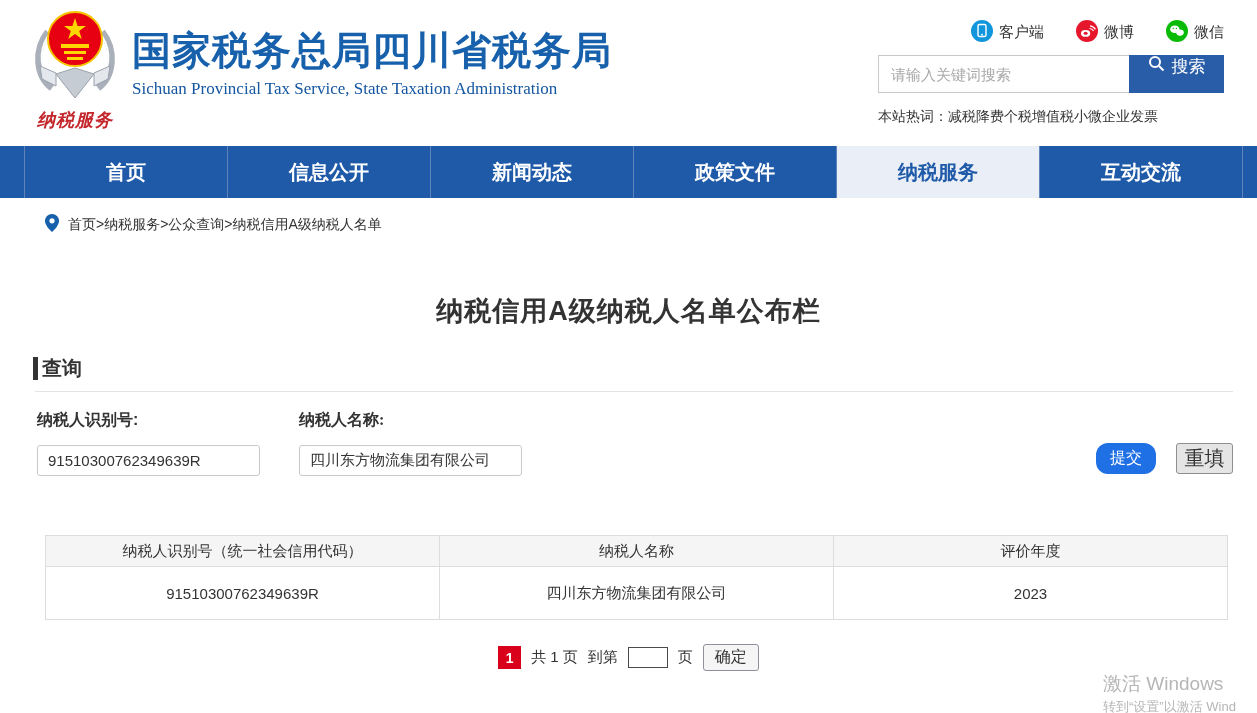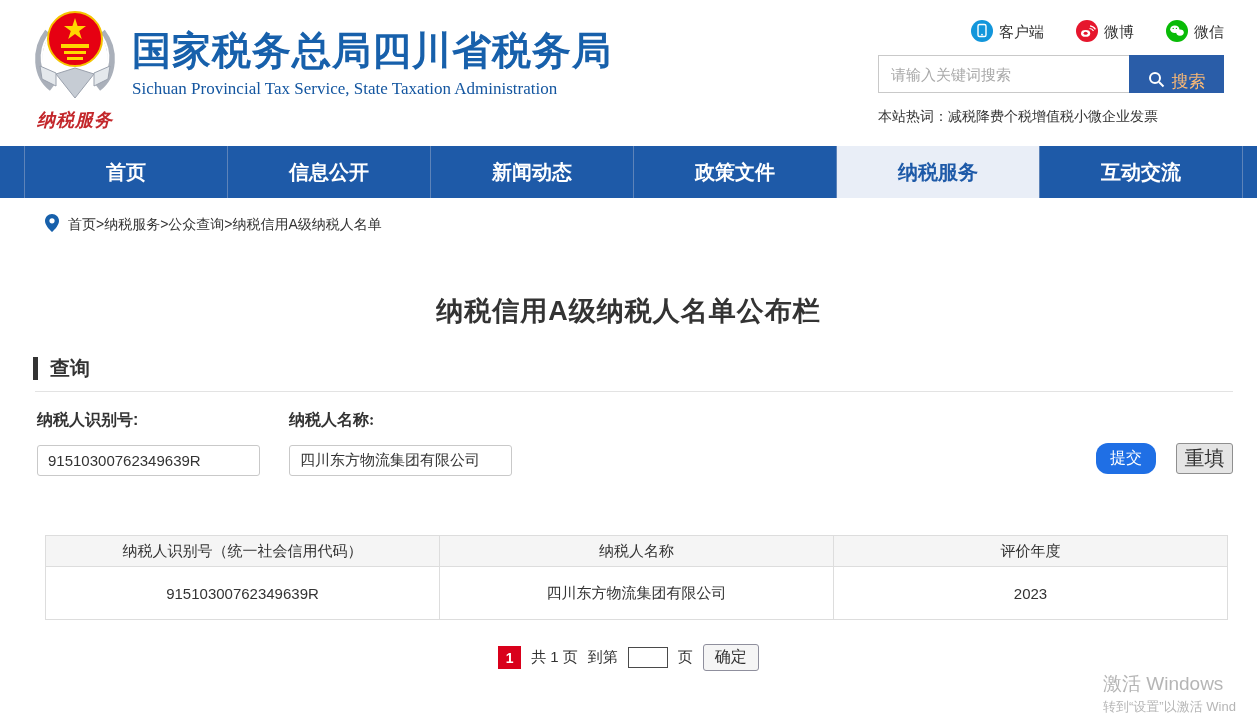--- a/index.html
+++ b/index.html
@@ -16,22 +16,22 @@
   .site-title h1 { font-size:39px; font-weight:bold; color:#1760ab; letter-spacing:1px; line-height:1.2; }
   .site-subtitle { margin-top:4px; font-family:"Liberation Serif","DejaVu Serif",serif;
     font-size:17px; color:#1456a0; }
   .quick-links { position:absolute; top:20px; right:33px; display:flex; gap:32px; align-items:flex-start; }
   .quick-link { display:flex; align-items:center; gap:6px; font-size:15px; color:#333; cursor:pointer; }
   .search-box { position:absolute; left:878px; top:55px; width:346px; height:38px;
     border:1px solid #c9c9c9; display:flex; background:#fff; }
   .search-input { flex:1; border:none; outline:none; padding:0 12px; font-size:15px; color:#333;
     font-family:inherit; }
   .search-input::placeholder { color:#a9a9a9; }
-  .search-btn { width:95px; height:38px; margin:-1px -1px -1px 0; background:#2a5da8; color:#fdba74;
-    border:none; font-size:17px; display:flex; align-items:flex-end; justify-content:center; gap:7px;
+  .search-btn { width:95px; height:38px; margin:-1px -1px -1px 0; background:#2a5da8; color:#ffffff;
+    border:none; font-size:17px; display:flex; align-items:flex-start; justify-content:center; gap:7px;
     cursor:pointer; font-family:inherit; }
   .hot-words { position:absolute; left:878px; top:108px; font-size:14px; color:#333;
     display:flex; white-space:nowrap; }
   .hot-words .word { cursor:pointer; }
 
   
   .nav { position:absolute; top:146px; left:0; width:100%; height:52px; background:#1e5aa8;
     display:flex; }
   .nav-stub-left { width:25px; border-right:1px solid #5d83b9; }
   .nav-item { width:203px; line-height:52px; text-align:center; font-size:20px; font-weight:bold;
@@ -39,30 +39,30 @@
   .nav-item.active { background:#e9eef7; color:#1e5aa8; }
   .nav-stub-right { flex:1; }
 
   
   .breadcrumb { position:absolute; top:214px; left:45px; display:flex; align-items:center; gap:9px;
     font-size:14px; color:#333; }
 
   
   .page-title { position:absolute; top:293px; left:0; width:100%; text-align:center;
     font-size:27px; font-weight:bold; color:#333; letter-spacing:1px; }
-  .section-head { position:absolute; top:355px; left:33px; display:flex; align-items:center; gap:12px; }
+  .section-head { position:absolute; top:355px; left:33px; display:flex; align-items:center; gap:4px; }
   .section-bar { width:5px; height:23px; background:#333; }
   .section-title { font-size:20px; font-weight:bold; color:#333; }
   .section-divider { position:absolute; top:391px; left:35px; width:1198px; height:1px; background:#e3e3e3; }
 
   
   .form-field { position:absolute; top:410px; }
   .form-field .flabel { font-size:16px; font-weight:bold; color:#333; }
   .form-field .fctrl { margin-top:14px; }
-  .ff-0 { left:37px; } .ff-1 { left:289px;font-family:Liberation Serif, serif; } .ff-2 { left:545px; }
+  .ff-0 { left:37px; } .ff-1 { left:299px;font-family:Liberation Serif, serif; } .ff-2 { left:545px; }
   .text-input { width:223px; height:31px; border:1px solid #c9c9c9; border-radius:3px;
     padding:0 10px; font-size:15px; color:#333; font-family:inherit; outline:none; }
   .year-select { width:223px; height:33px; border:1px solid #9a9a9a; border-radius:3px;
     padding:0 6px; font-size:15px; color:#333; background:#fff; font-family:inherit; }
   .btn-submit { position:absolute; left:1096px; top:443px; width:60px; height:31px;
     background:#1f6fe5; color:#fff; border:none; border-radius:12px; font-size:16px; cursor:pointer;
     font-family:inherit; }
   .btn-reset { position:absolute; left:1176px; top:443px; width:57px; height:31px;
     background:#e5e5e5; color:#333; border:1px solid #8f8f8f; border-radius:3px; font-size:20px;
     cursor:pointer; font-family:inherit; }

